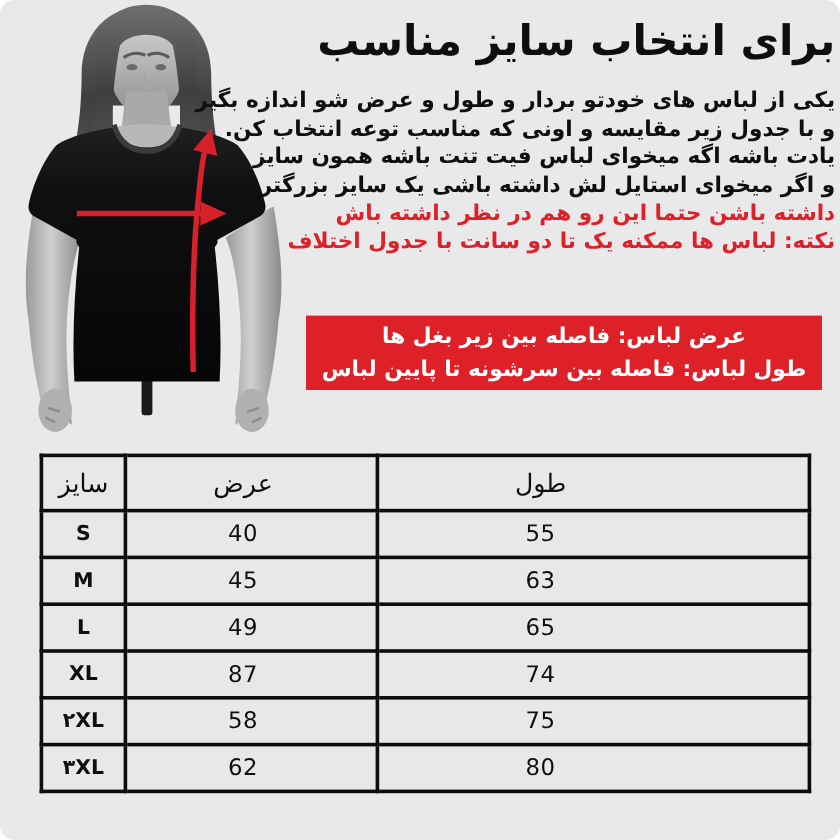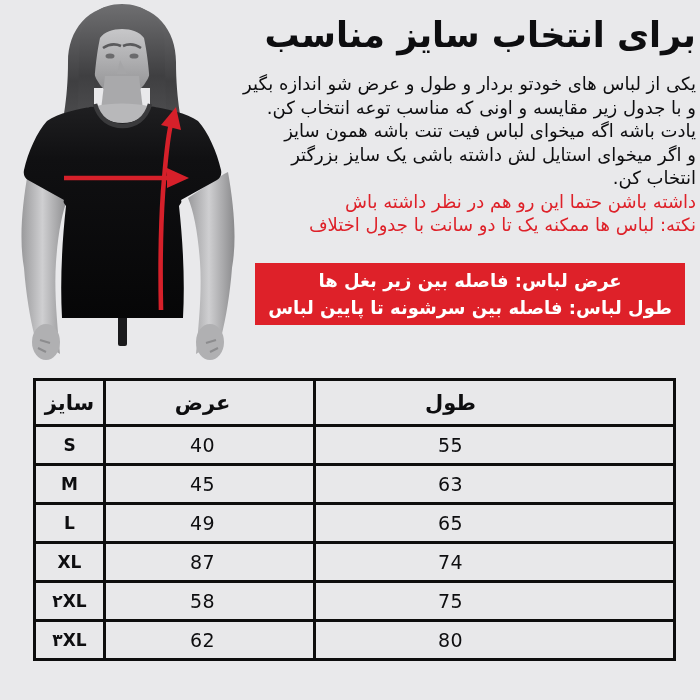--- a/index.html
+++ b/index.html
@@ -3,36 +3,37 @@
 <meta charset="utf-8">
 <style>
   html,body{margin:0;padding:0;}
   .stage{
     position:relative;
     width:700px;height:700px;
     background:#e9e9eb;
     overflow:hidden;
     font-family:"DejaVu Sans",sans-serif;
     color:#0e0e10;
+    border-radius:12px;
   }
   
   .page-title{
     position:absolute;top:12px;right:4px;left:210px;
     direction:rtl;text-align:right;
     font-size:35px;font-weight:bold;line-height:1.35;
     white-space:nowrap;
     letter-spacing:-0.5px;
   }
   
   .intro{
     position:absolute;top:72px;right:4px;width:470px;
     direction:rtl;text-align:right;
   }
   .intro .line{
-    font-size:18px;font-weight:normal;line-height:23.5px;
+    font-size:18px;font-weight:bold;line-height:23.5px;
     white-space:nowrap;
   }
   .intro .line.red{color:#de2129;}
   
   .def-box{
     position:absolute;top:263px;right:15px;width:430px;height:62px;
     background:#de2129;
     display:flex;flex-direction:column;justify-content:center;align-items:center;
     direction:rtl;text-align:center;margin-left:8px;
   }
@@ -56,21 +57,21 @@
     background:#e8e8ea;
     text-align:center;vertical-align:middle;
     padding:0;
   }
   .size-table th{height:43px;}
   .size-table td{height:36px;}
   .col-size{width:70px;}
   .col-width{width:210px;}
   .col-length{width:360px;}
   .fa-head{
-    direction:rtl;font-size:21px;font-weight:bold;margin-left:46px;
+    direction:rtl;font-size:21px;font-weight:normal;margin-left:46px;
   }
   .size-table th:nth-child(2),.size-table td:nth-child(2){padding-right:14px;}
   .size-table th:nth-child(3),.size-table td:nth-child(3){padding-right:120px;padding-left:32px;}
   .size-label{font-size:17px;font-weight:bold;direction:ltr;}
   .num{font-size:19px;font-weight:normal;letter-spacing:0.5px;}
 </style>
 </head>
 <body>
 
 <div class="stage">
@@ -141,21 +142,20 @@
     </svg>
   </div>
 
   <div class="page-title">برای انتخاب سایز مناسب</div>
 
   <div class="intro">
     <div class="line">یکی از لباس های خودتو بردار و طول و عرض شو اندازه بگیر</div>
     <div class="line">و با جدول زیر مقایسه و اونی که مناسب توعه انتخاب کن.</div>
     <div class="line">یادت باشه اگه میخوای لباس فیت تنت باشه همون سایز</div>
     <div class="line">و اگر میخوای استایل لش داشته باشی یک سایز بزرگتر</div>
-    <div class="line">انتخاب کن.</div>
     <div class="line red">داشته باشن حتما این رو هم در نظر داشته باش</div>
     <div class="line red">نکته: لباس ها ممکنه یک تا دو سانت با جدول اختلاف</div>
   </div>
 
   <div class="def-box">
     <div class="def-line">عرض لباس: فاصله بین زیر بغل ها</div>
     <div class="def-line">طول لباس: فاصله بین سرشونه تا پایین لباس</div>
   </div>
 
   <table class="size-table">

